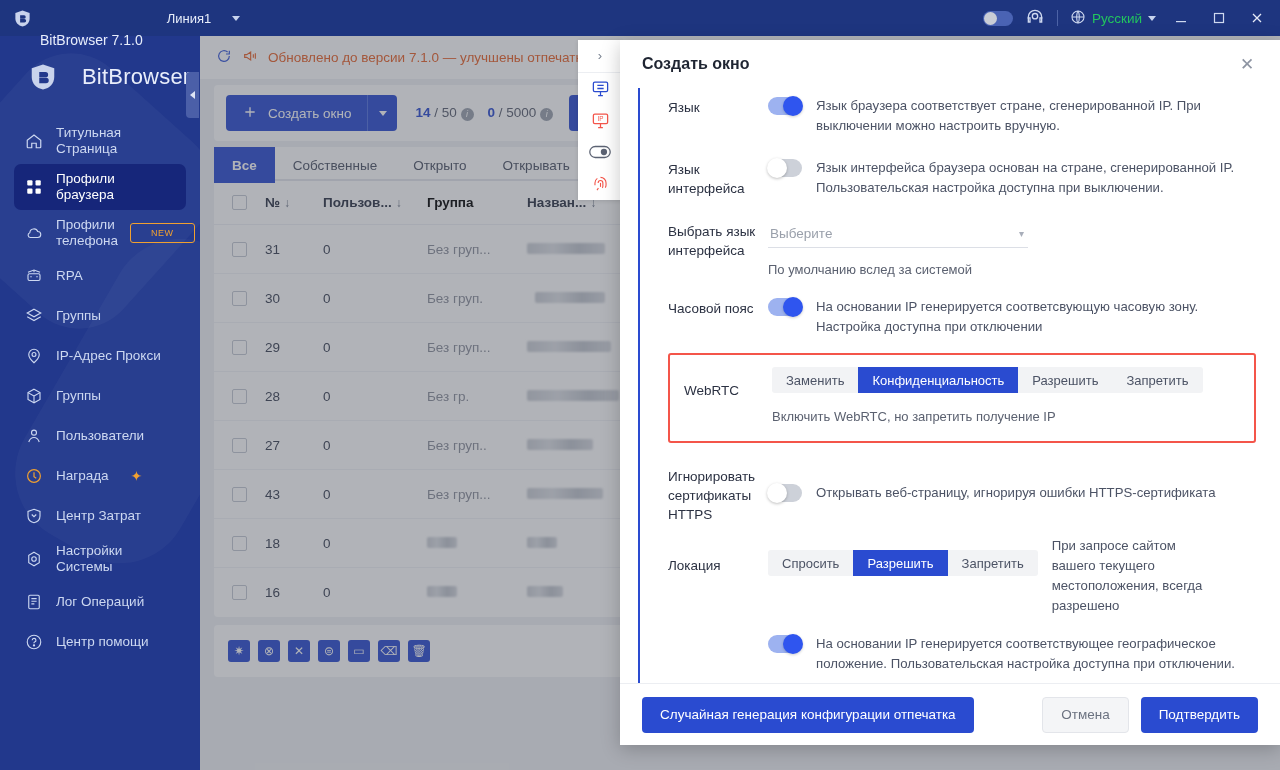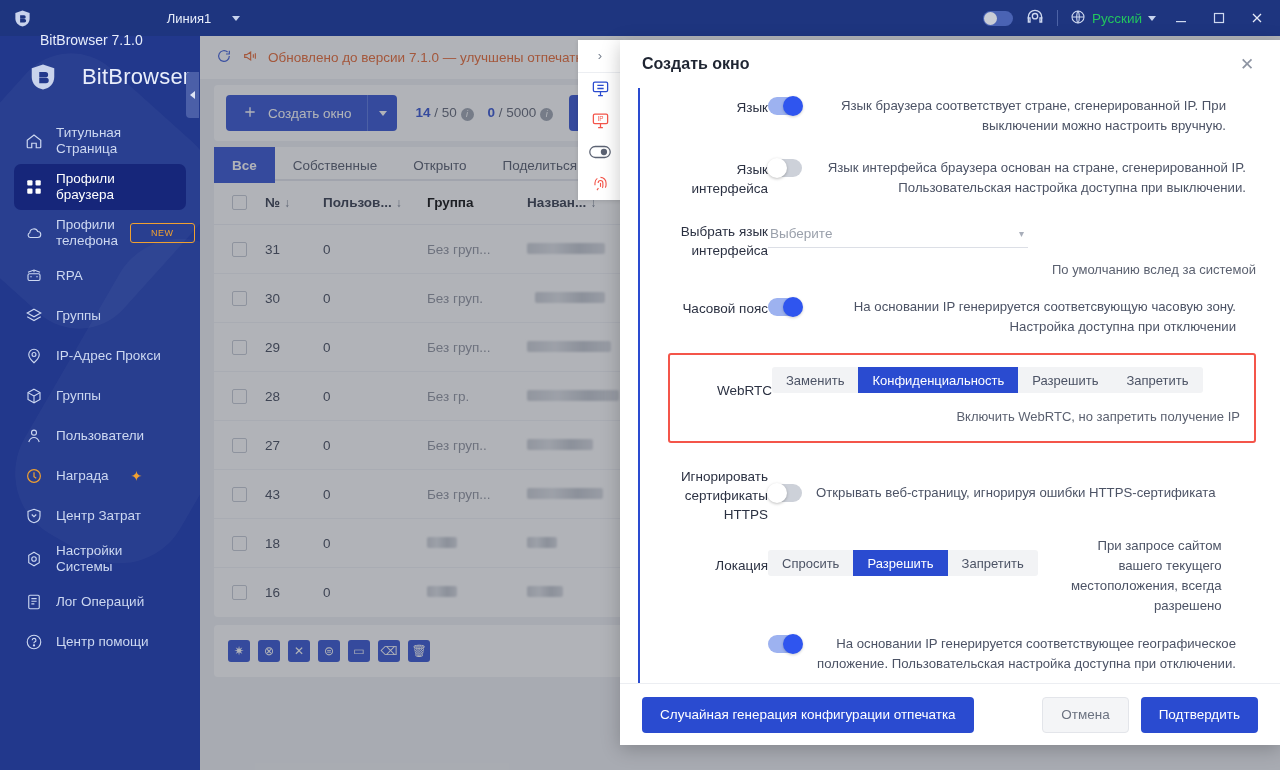--- a/index.html
+++ b/index.html
@@ -125,21 +125,21 @@
   .modal {
     position:absolute; left:620px; top:40px; width:660px; height:705px;
     background:#fff; z-index:45; box-shadow:0 4px 18px rgba(0,0,0,0.22);
     display:flex; flex-direction:column; overflow:hidden;
   }
   .modal-head { height:48px; display:flex; align-items:center; padding:0 22px; flex:none;}
   .modal-title { font-size:16px; font-weight:bold; color:#1f2532; }
   .modal-close { margin-left:auto; color:#8d94a2; font-size:17px; width:22px;height:22px;display:flex;align-items:center;justify-content:center;}
   .modal-body { flex:1; overflow:hidden; position:relative; padding-left:18px; }
   .modal-rule { position:absolute; left:18px; top:0; bottom:0; width:2px; background:#2a4bd0; }
-  .mb-inner { padding:8px 24px 0 30px; height:100%; overflow:hidden;text-align:right; }
+  .mb-inner { padding:8px 24px 0 30px; height:100%; overflow:hidden; }
 
   .row { display:flex; margin-bottom:22px; }
   .row-lbl { width:100px; flex:none; font-size:13.5px; color:#2b3142; line-height:19px; padding-top:2px; white-space:pre-line;}
   .row-ctl { flex:1; display:flex; align-items:flex-start; gap:14px; }
   .desc { font-size:13.2px; color:#4c5365; line-height:20px; }
   .desc.sm { font-size:13px; color:#5b6170; }
 
   .toggle { width:34px;height:18px;border-radius:10px;position:relative;flex:none;margin-top:1px;}
   .toggle.on { background:#9db2f0; }
   .toggle.on::after { content:""; position:absolute; right:-1px; top:-1px; width:20px;height:20px;border-radius:50%;background:#2f55ef; box-shadow:0 1px 3px rgba(0,0,0,.2);}
@@ -423,21 +423,21 @@
           <i class="icoinfo">i</i>
         </span>
       </div>
       <div class="btn-blue2">Изм</div>
     </div>
 
     <div class="tabs">
       <div class="tab active">Все</div>
       <div class="tab">Собственные</div>
       <div class="tab">Открыто</div>
-      <div class="tab">Поделиться</div>
+      <div class="tab">Открывать</div>
       <div class="tab">Перенес</div>
     </div>
 
     <div class="tablewrap">
       <div class="thead">
         <span class="cb"></span>
         <span class="c-num"><span>№</span><span class="sortarrow">↓</span></span>
         <span class="c-user"><span>Пользов...</span><span class="sortarrow">↓</span></span>
         <span class="c-group" style="color:#000000">Группа</span>
         <span class="c-name"><span>Назван...</span><span class="sortarrow">↓</span></span>

